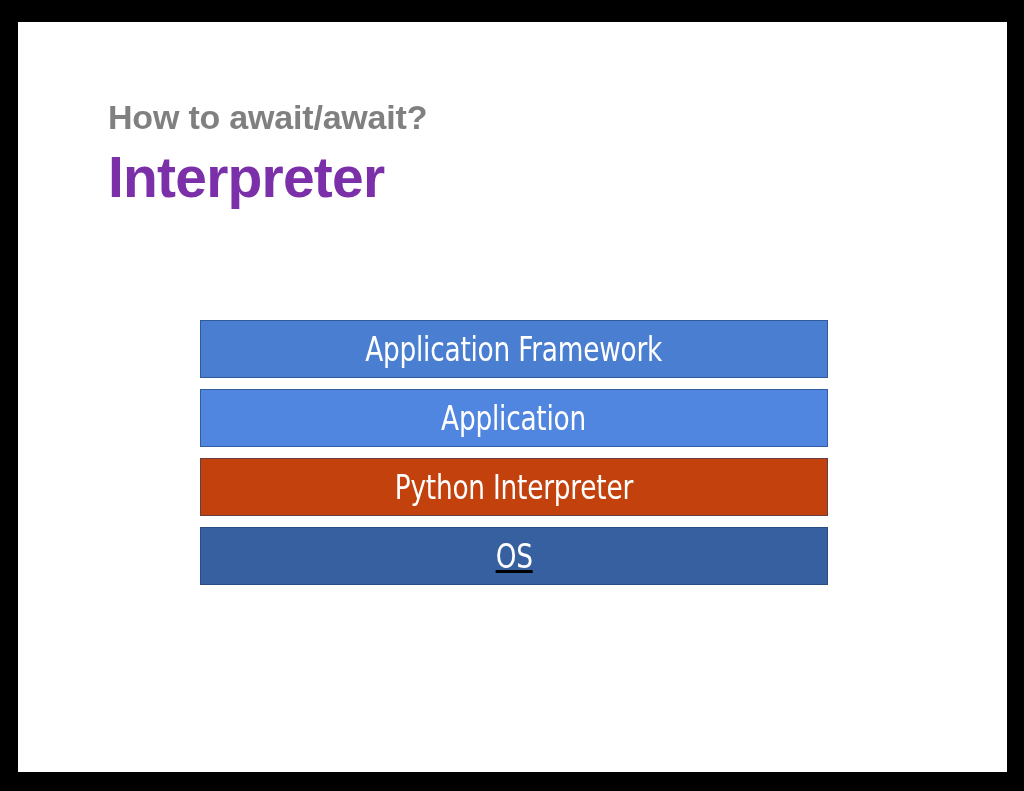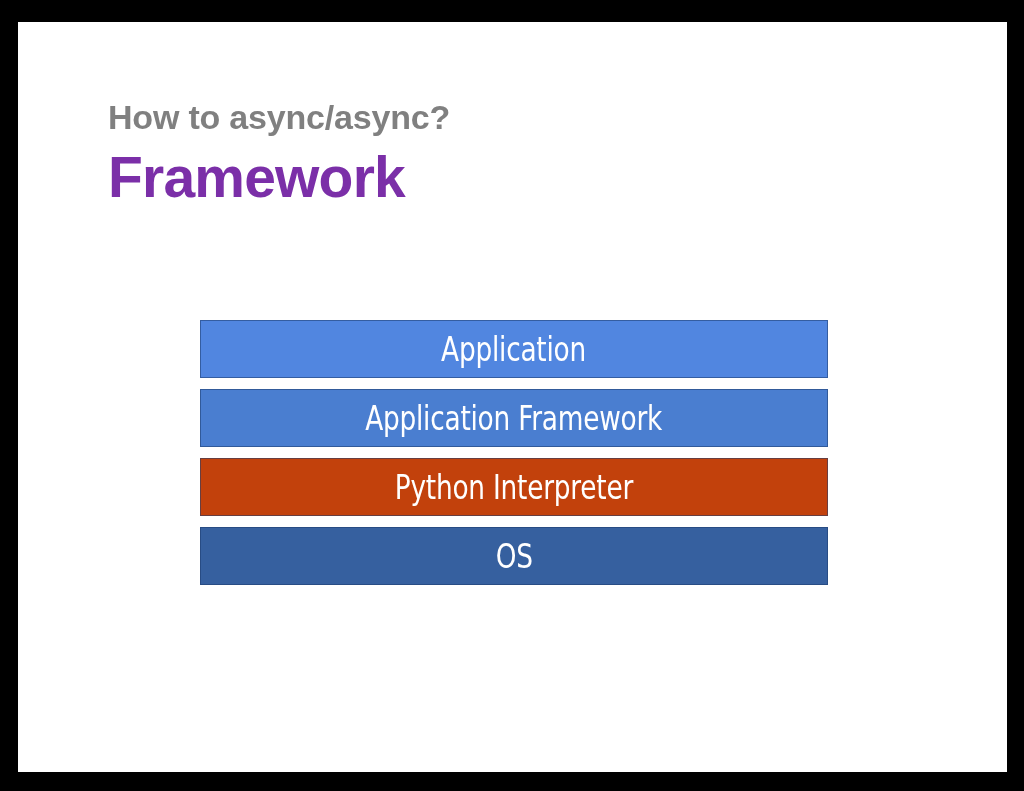--- a/index.html
+++ b/index.html
@@ -95,33 +95,33 @@
   }
 </style>
 </head>
 <body>
 
 <div id="slide-frame" style="background: rgb(0, 0, 0);">
 
   <div id="slide-canvas" style="background: rgb(255, 255, 255);">
 
     <div id="heading-block">
-      <div id="kicker-text" style="color: rgb(128, 128, 128);">How to async/async?</div>
-      <div id="page-title" style="color: rgb(123, 47, 168);">Framework</div>
+      <div id="kicker-text" style="color: rgb(128, 128, 128);">How to await/await?</div>
+      <div id="page-title" style="color: rgb(123, 47, 168);">Interpreter</div>
     </div>
 
     <div id="stack-diagram">
+      <div class="stack-layer" style="background: rgb(74, 126, 208);">
+        <span class="stack-layer-label">Application Framework</span>
+      </div>
       <div class="stack-layer" style="background: rgb(81, 134, 224);">
         <span class="stack-layer-label">Application</span>
-      </div>
-      <div class="stack-layer" style="background: rgb(74, 126, 208);">
-        <span class="stack-layer-label">Application Framework</span>
       </div>
       <div class="stack-layer" style="background: #c2410c;">
         <span class="stack-layer-label">Python Interpreter</span>
       </div>
-      <div class="stack-layer" style="background: rgb(54, 96, 159);">
+      <div class="stack-layer" style="background: rgb(54, 96, 159); text-decoration: underline;">
         <span class="stack-layer-label">OS</span>
       </div>
     </div>
 
   </div>
 </div>
 
 </body></html>

